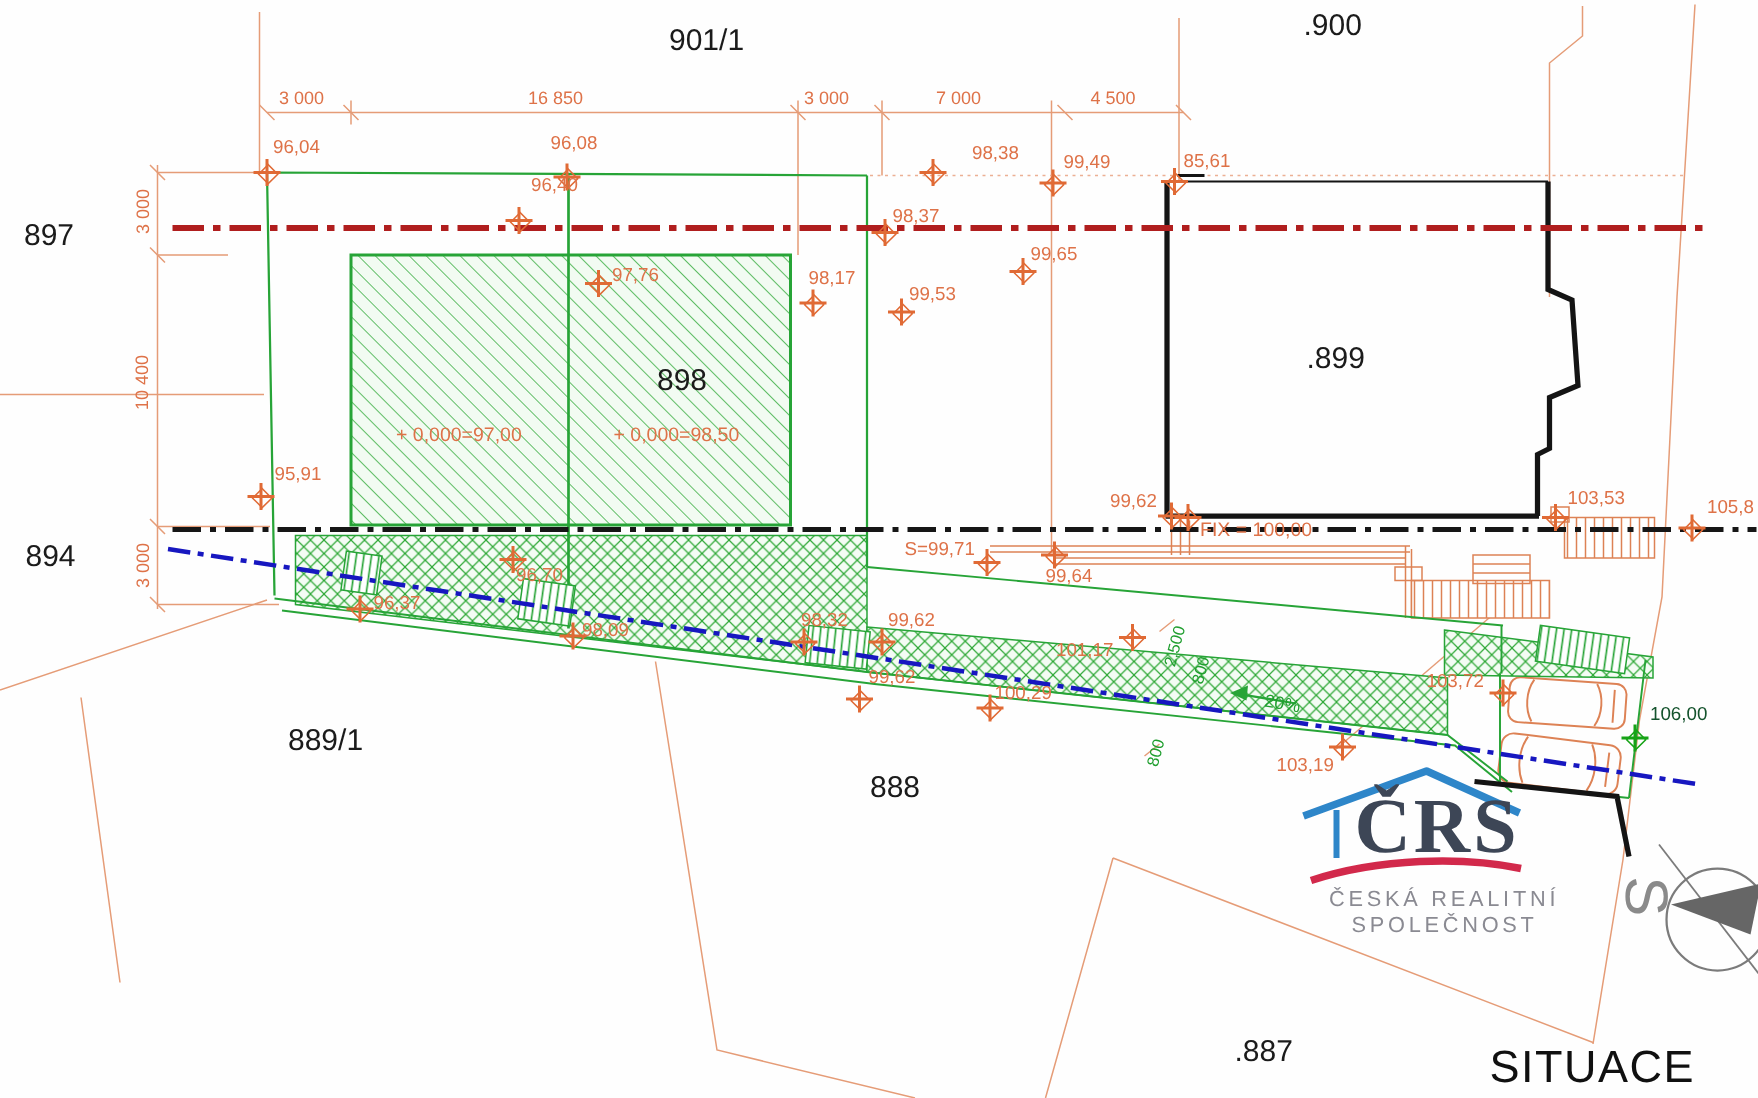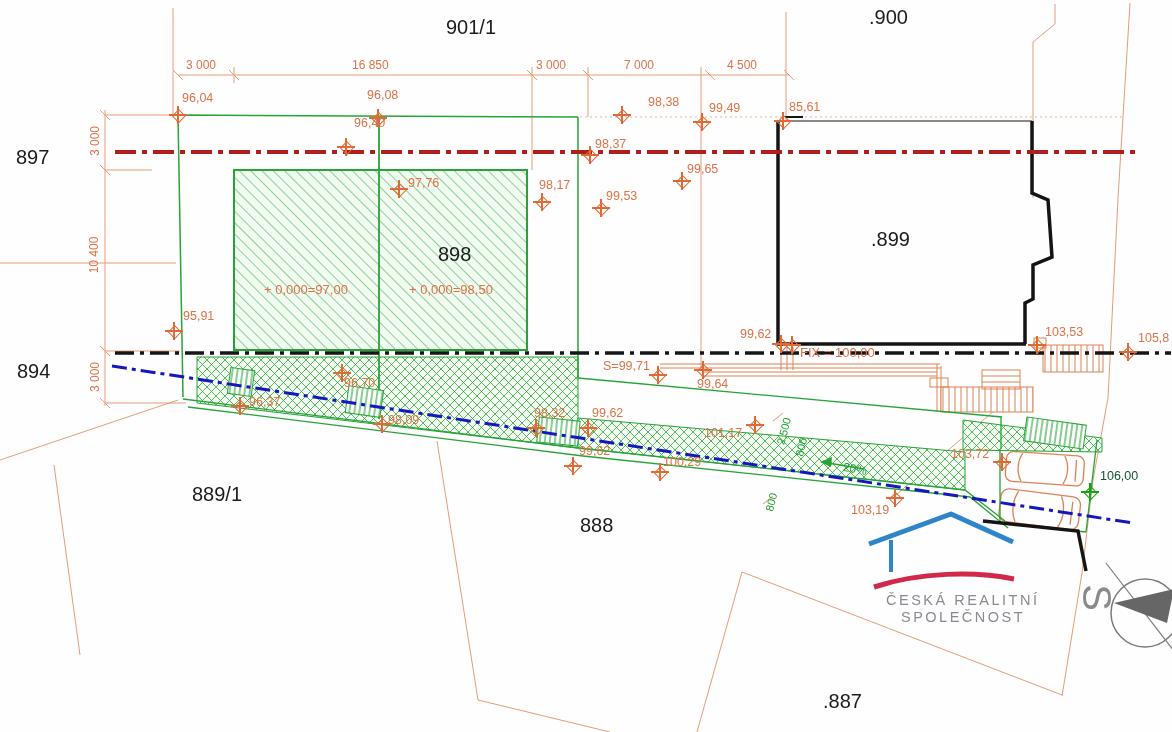--- a/index.html
+++ b/index.html
@@ -132,21 +132,23 @@
       <polygon points="1114,603 1174,589 1167,623" fill="#666666"></polygon>
     </g>
 
     <g fill="none">
       <path d="M869,544 L951,514 L1013,542" stroke="#2e86c9" stroke-width="5" stroke-linejoin="round"></path>
       <path d="M891,540 V572" stroke="#2e86c9" stroke-width="4"></path>
       <path d="M874,587 C920,572 975,571 1014,579" stroke="#d2294b" stroke-width="5"></path>
     </g>
   </svg>
 
+  <div class="lbl title-label" style="left:993px;top:695px">SITUACE</div>
   <div class="lbl north-s" style="left:1083px;top:575px">S</div>
+  <div class="lbl logo-name" style="left:903px;top:522px">ČRS</div>
   <div class="lbl logo-line" style="left:886px;top:592px">ČESKÁ REALITNÍ</div>
   <div class="lbl logo-line" style="left:901px;top:609px">SPOLEČNOST</div>
 
   <div id="gen">
       <div class="lbl parcel-label" style="left: 446px; top: 16px;">901/1</div>
       <div class="lbl parcel-label" style="left: 869px; top: 6px;">.900</div>
       <div class="lbl parcel-label" style="left: 16px; top: 146px;">897</div>
       <div class="lbl parcel-label" style="left: 17px; top: 360px;">894</div>
       <div class="lbl parcel-label" style="left: 438px; top: 243px;">898</div>
       <div class="lbl parcel-label" style="left: 871px; top: 228px;">.899</div>

